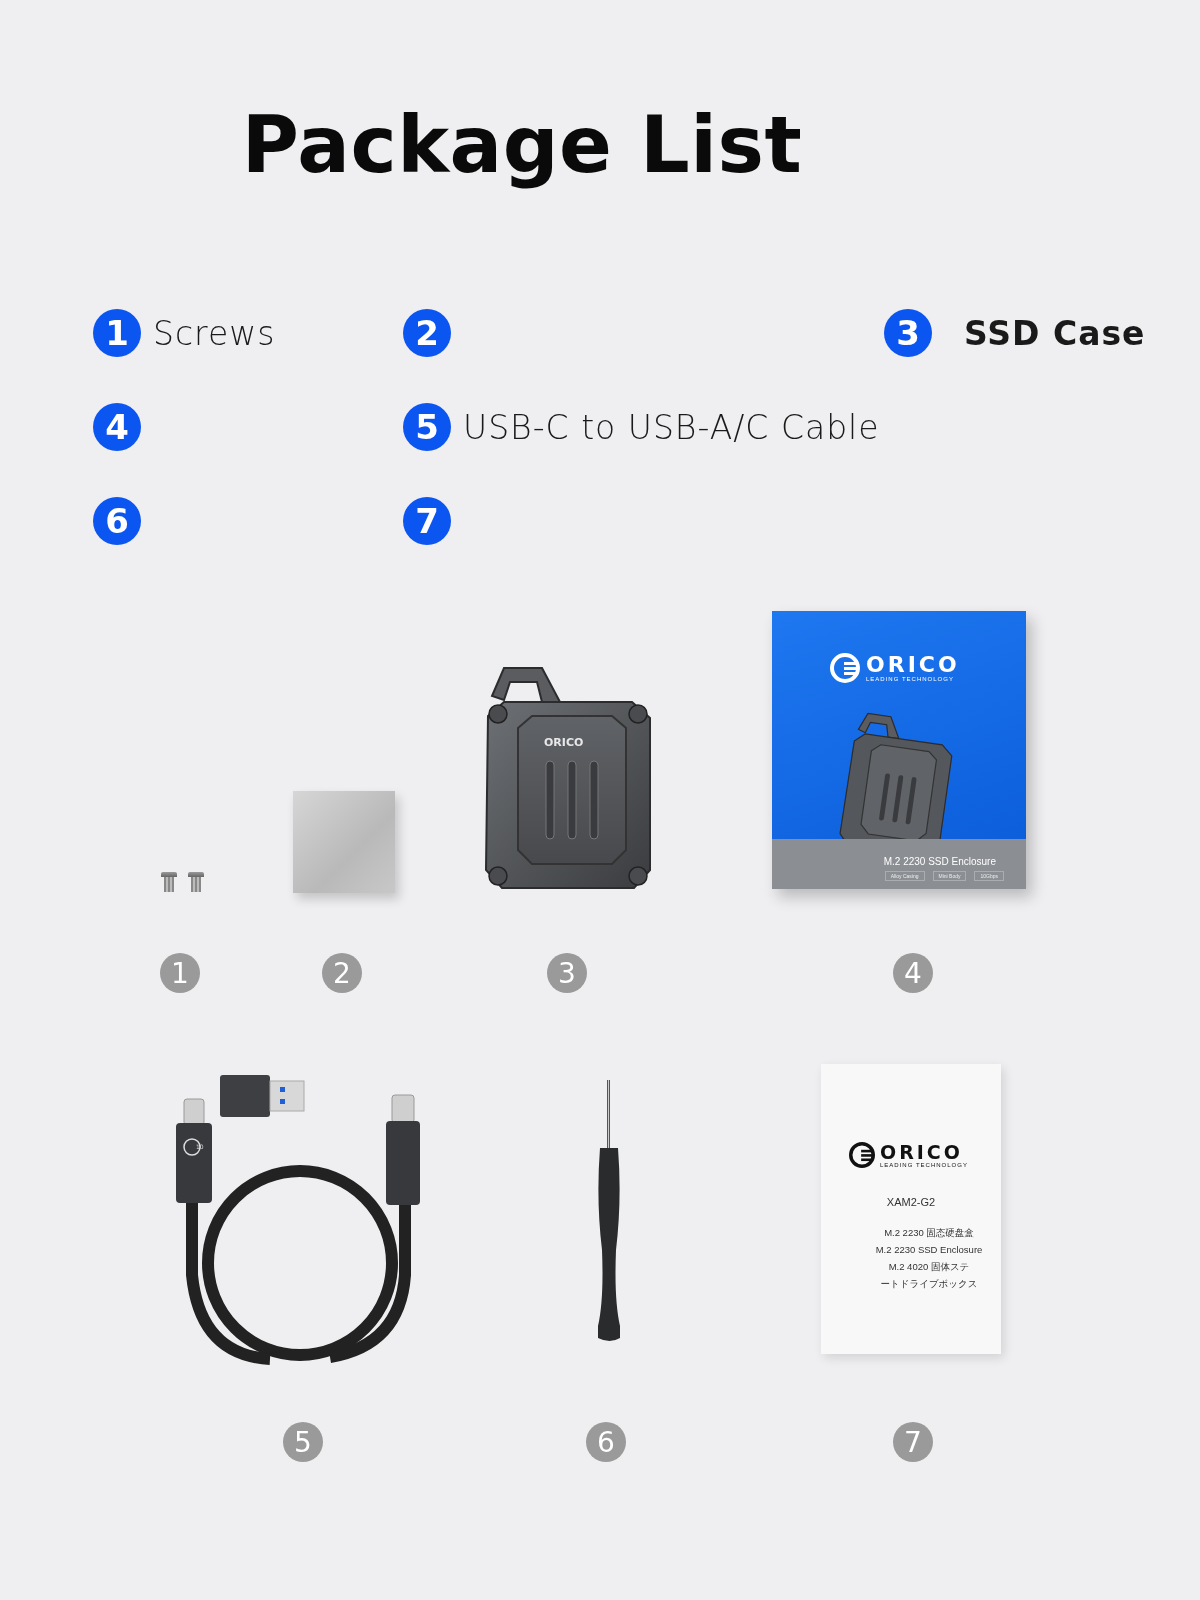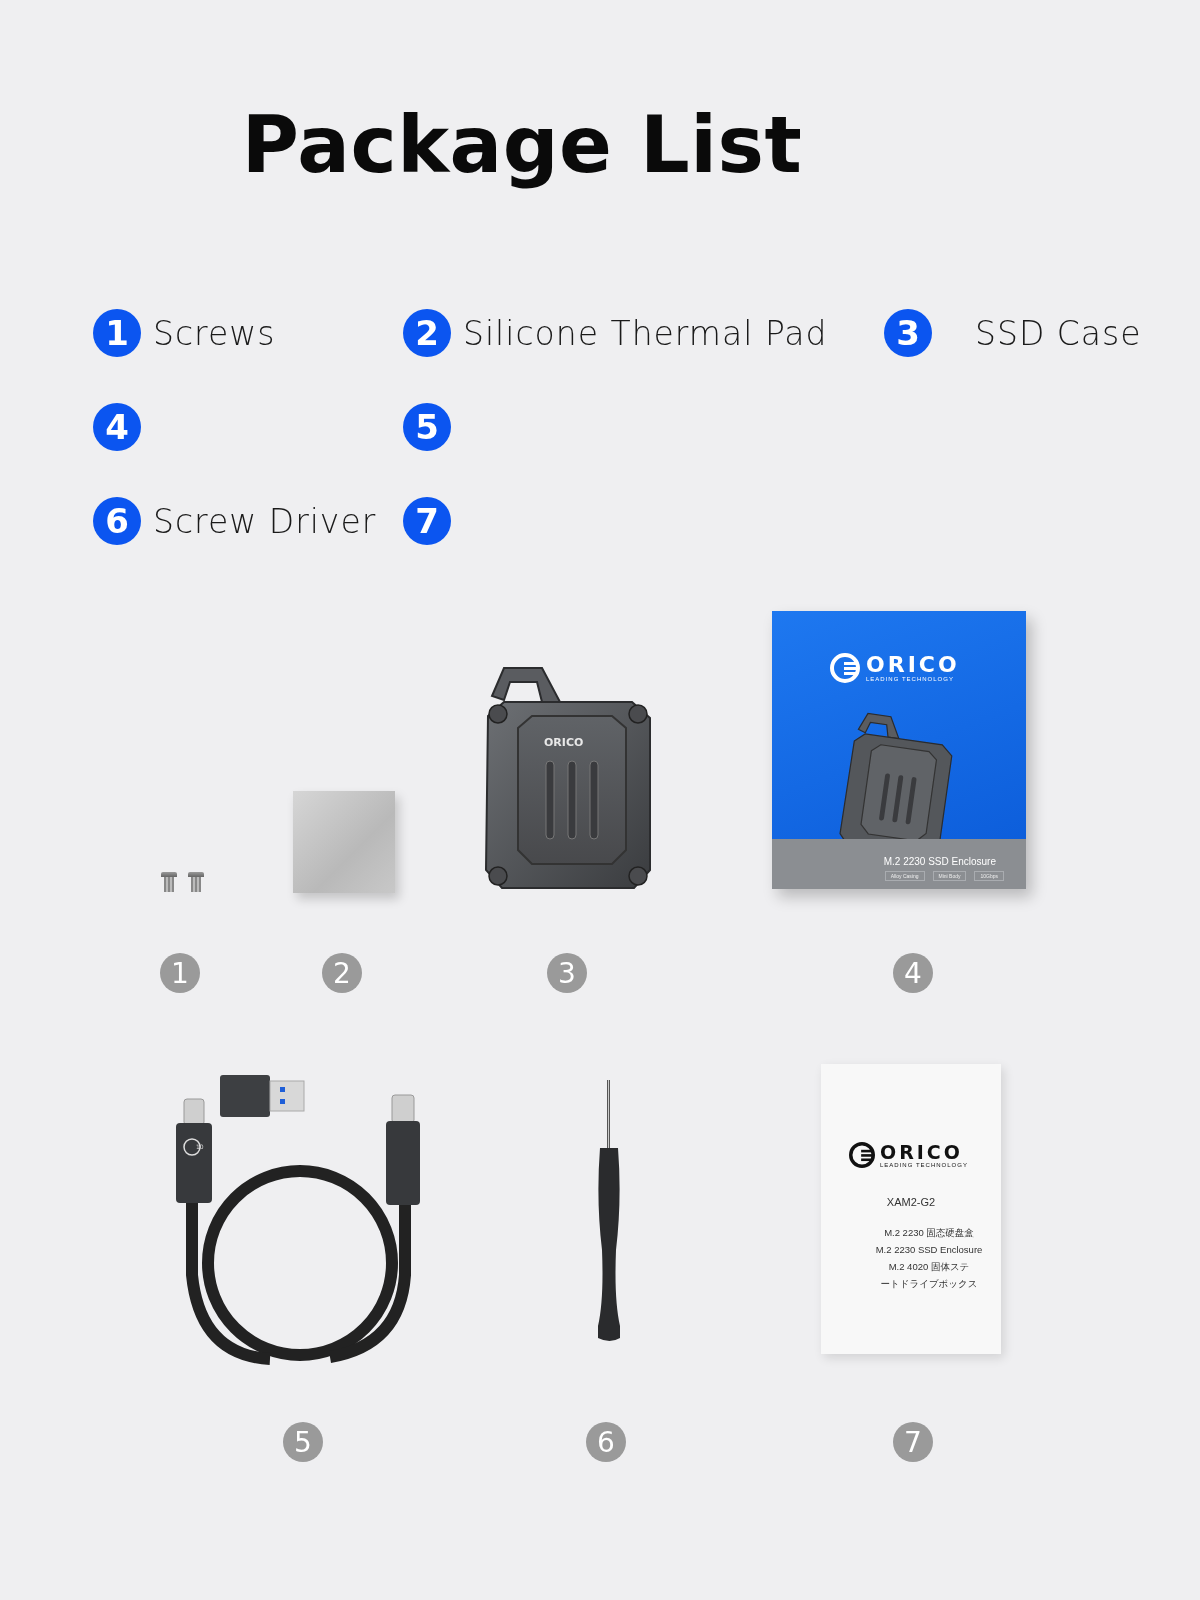--- a/index.html
+++ b/index.html
@@ -90,35 +90,34 @@
 <body>
 
 <h1 class="title">Package List</h1>
 
 <div class="legend-item" style="left:93px;top:309px;">
   <div class="badge-blue">1</div>
   <span class="legend-label">Screws</span>
 </div>
 <div class="legend-item" style="left:403px;top:309px;">
   <div class="badge-blue">2</div>
-  <span class="legend-label">Silicone Thermal Pad</span>
 </div>
 <div class="legend-item" style="left:884px;top:309px;">
   <div class="badge-blue">3</div>
-  <span class="legend-label" style="margin-left:43px;">SSD Case</span>
+  <span class="legend-label" style="margin-left:32px;font-weight:bold;">SSD Case</span>
 </div>
 <div class="legend-item" style="left:93px;top:403px;">
   <div class="badge-blue">4</div>
 </div>
 <div class="legend-item" style="left:403px;top:403px;">
   <div class="badge-blue">5</div>
+  <span class="legend-label">USB-C to USB-A/C Cable</span>
 </div>
 <div class="legend-item" style="left:93px;top:497px;">
   <div class="badge-blue">6</div>
-  <span class="legend-label">Screw Driver</span>
 </div>
 <div class="legend-item" style="left:403px;top:497px;">
   <div class="badge-blue">7</div>
 </div>
 
 <div class="product" style="left:162px;top:872px;">
   <div class="screw" style="left:0;top:0;">
       <div class="head"></div>
       <div class="shaft"></div>
     </div>

